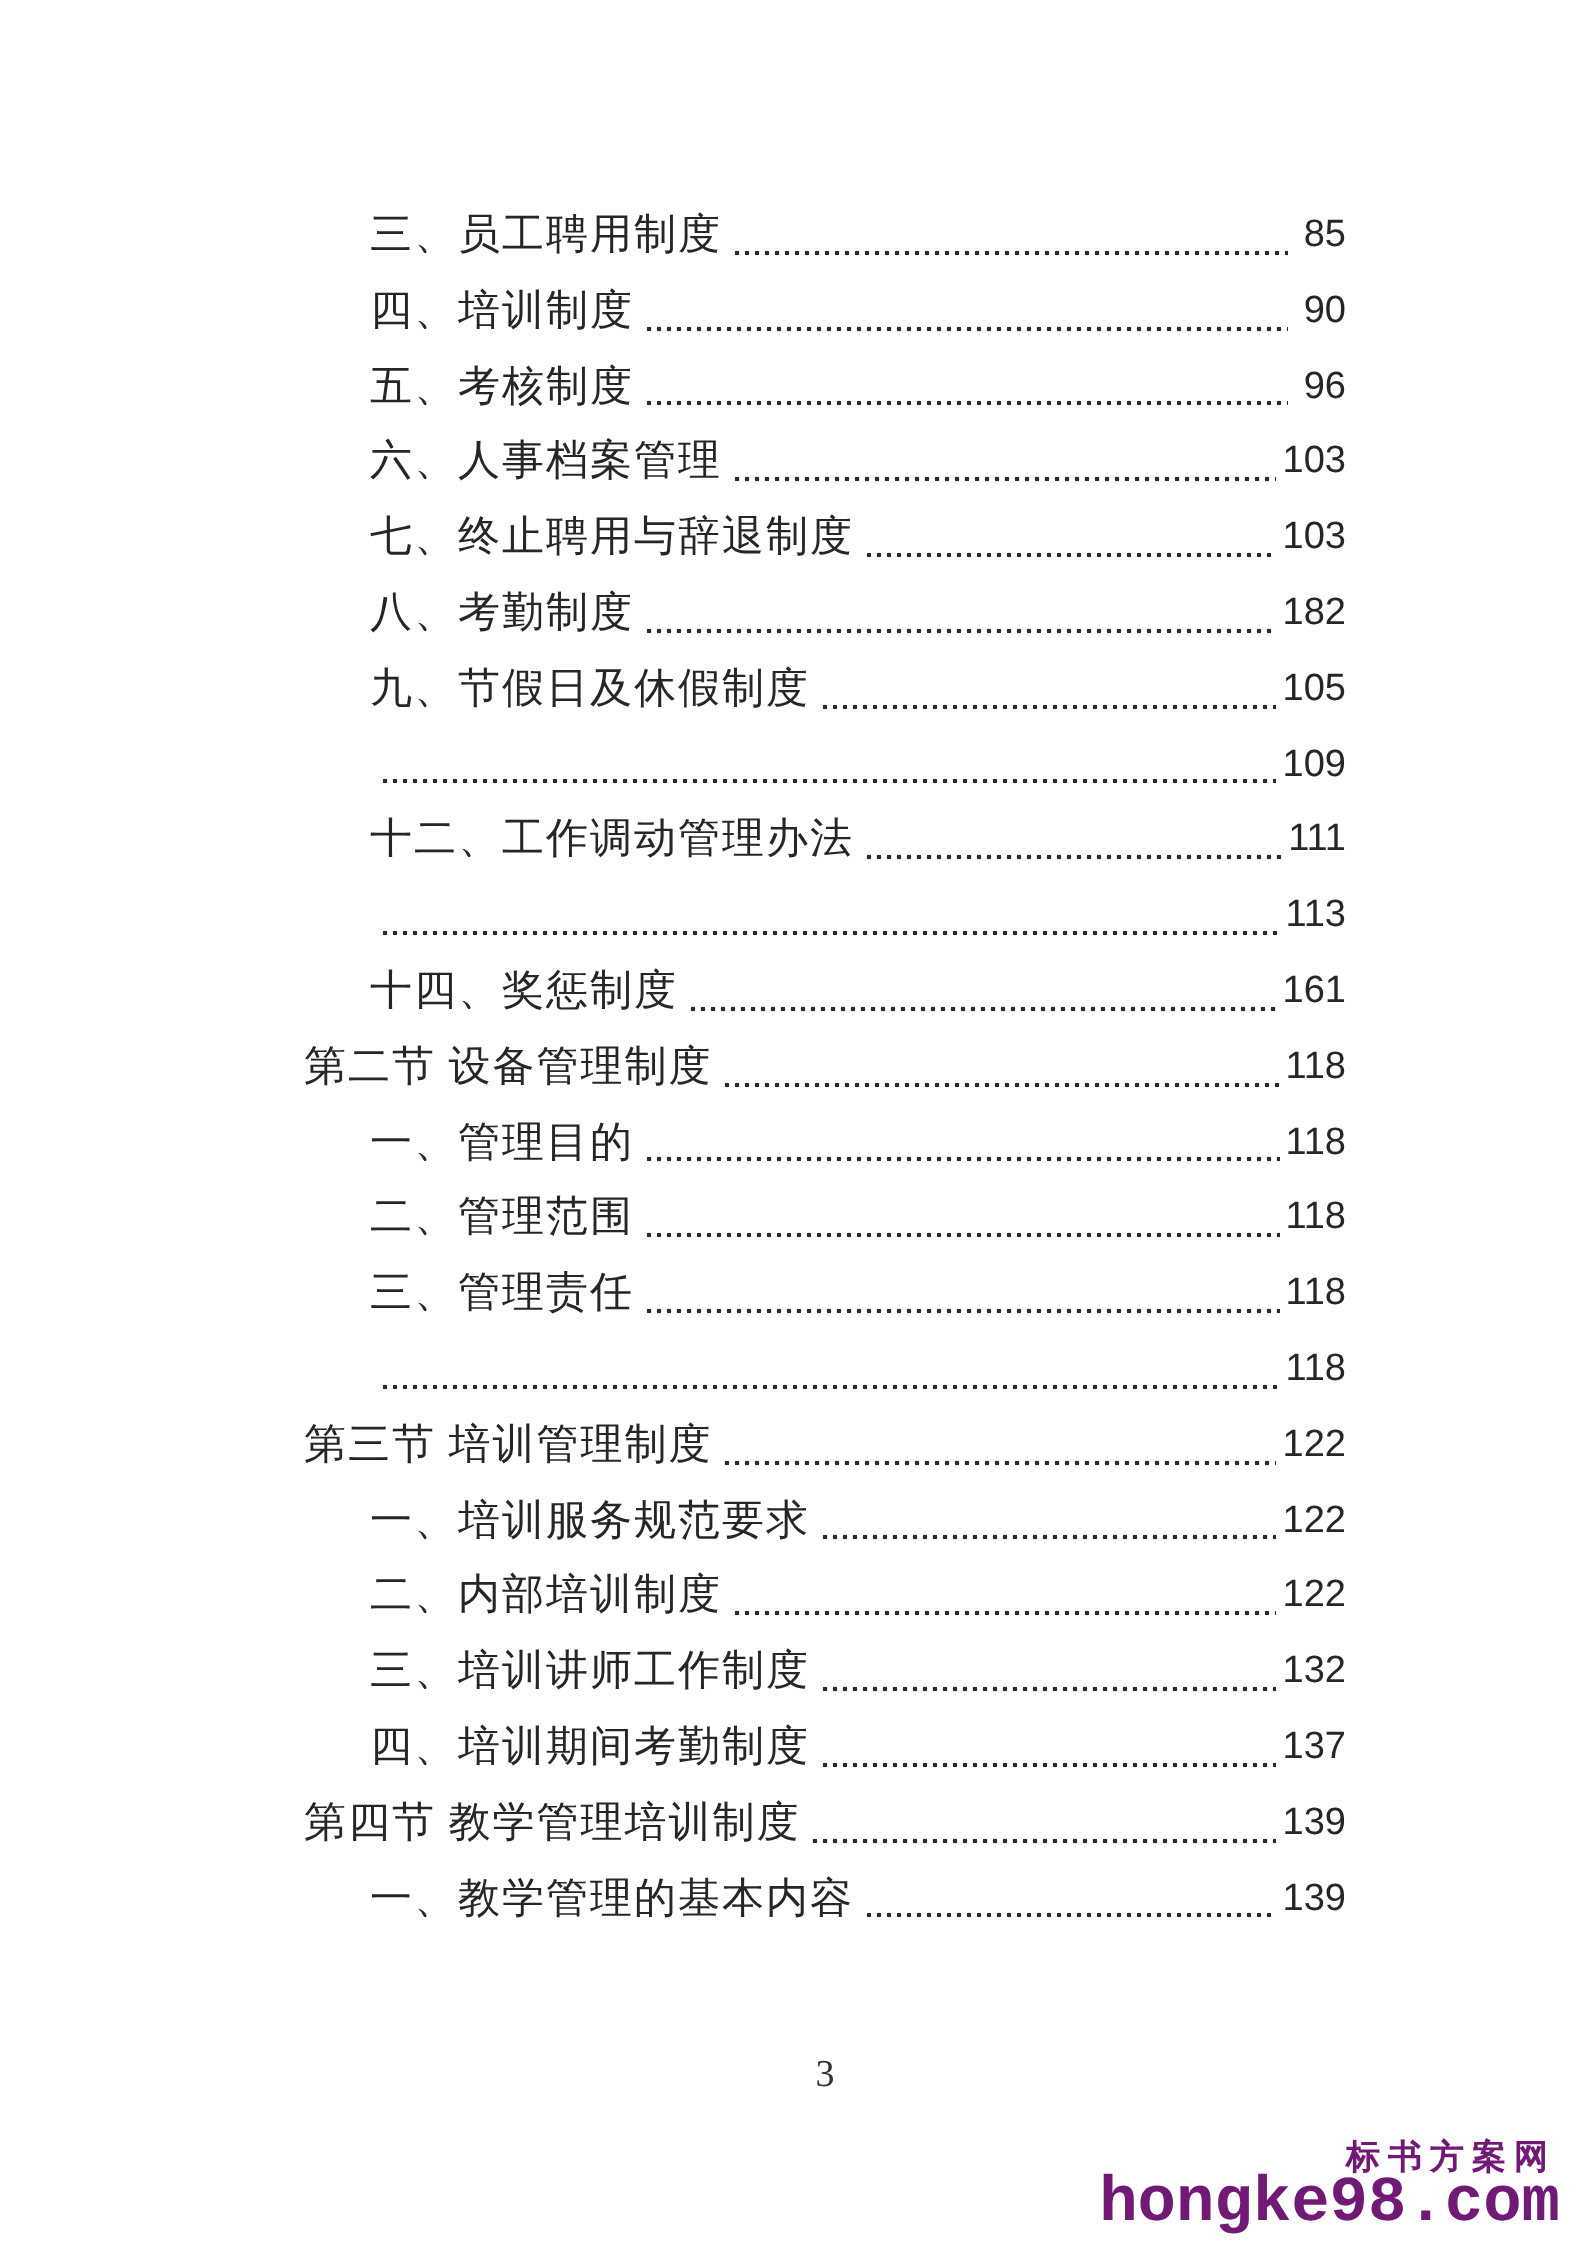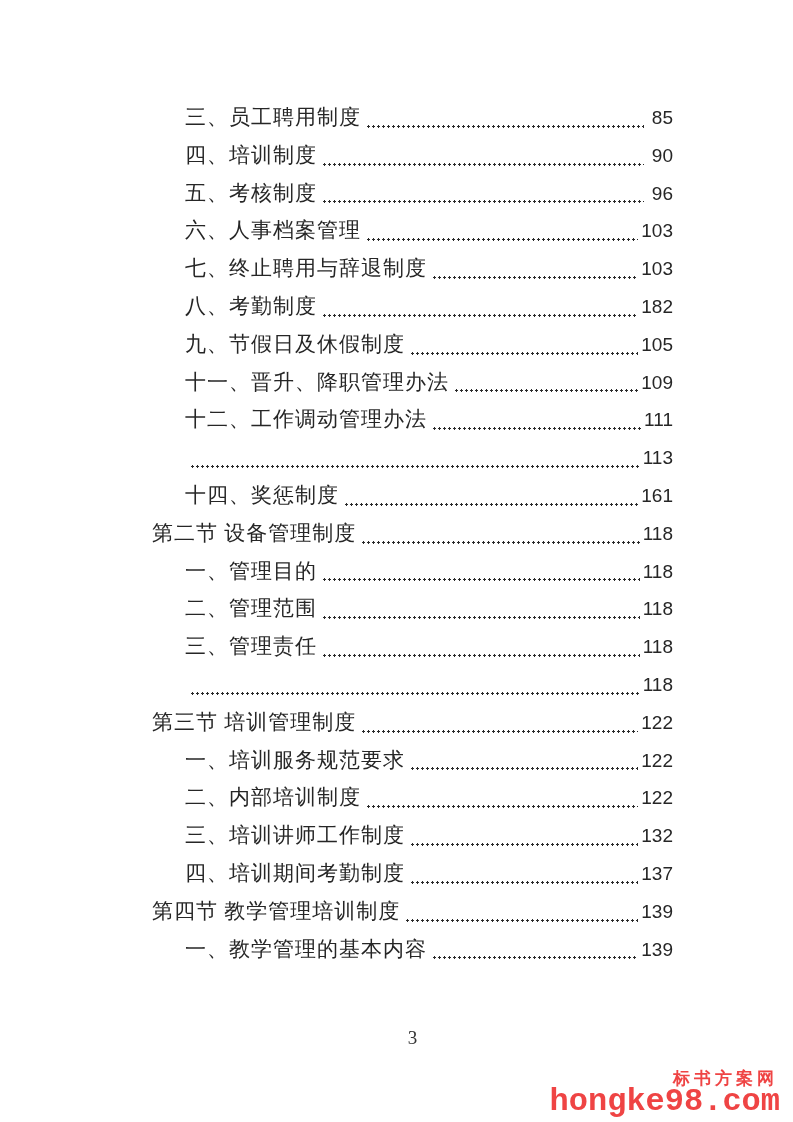--- a/index.html
+++ b/index.html
@@ -64,21 +64,21 @@
     text-align: center;
     font-size: 19px;
     line-height: 24px;
     color: #333333;
   }
   .watermark {
     position: absolute;
     right: 13px;
     bottom: 7px;
     text-align: right;
-    color: #ef4444;
+    color: #701a75;
     font-weight: bold;
     user-select: none;
   }
   .watermark-cn {
     font-family: "Liberation Sans", "DejaVu Sans", sans-serif;
     font-size: 17px;
     line-height: 19px;
     letter-spacing: 4px;
     margin-right: 2px;
   }
@@ -125,21 +125,20 @@
     <span class="toc-label">八、考勤制度</span>
     <span class="toc-leader"></span>
     <span class="toc-page">182</span>
   </div>
       <div class="toc-row item">
     <span class="toc-label">九、节假日及休假制度</span>
     <span class="toc-leader"></span>
     <span class="toc-page">105</span>
   </div>
       <div class="toc-row item">
-    <span class="toc-label">十一、晋升、降职管理办法</span>
     <span class="toc-leader"></span>
     <span class="toc-page">109</span>
   </div>
       <div class="toc-row item">
     <span class="toc-label">十二、工作调动管理办法</span>
     <span class="toc-leader"></span>
     <span class="toc-page">111</span>
   </div>
       <div class="toc-row item">
     <span class="toc-leader"></span>

